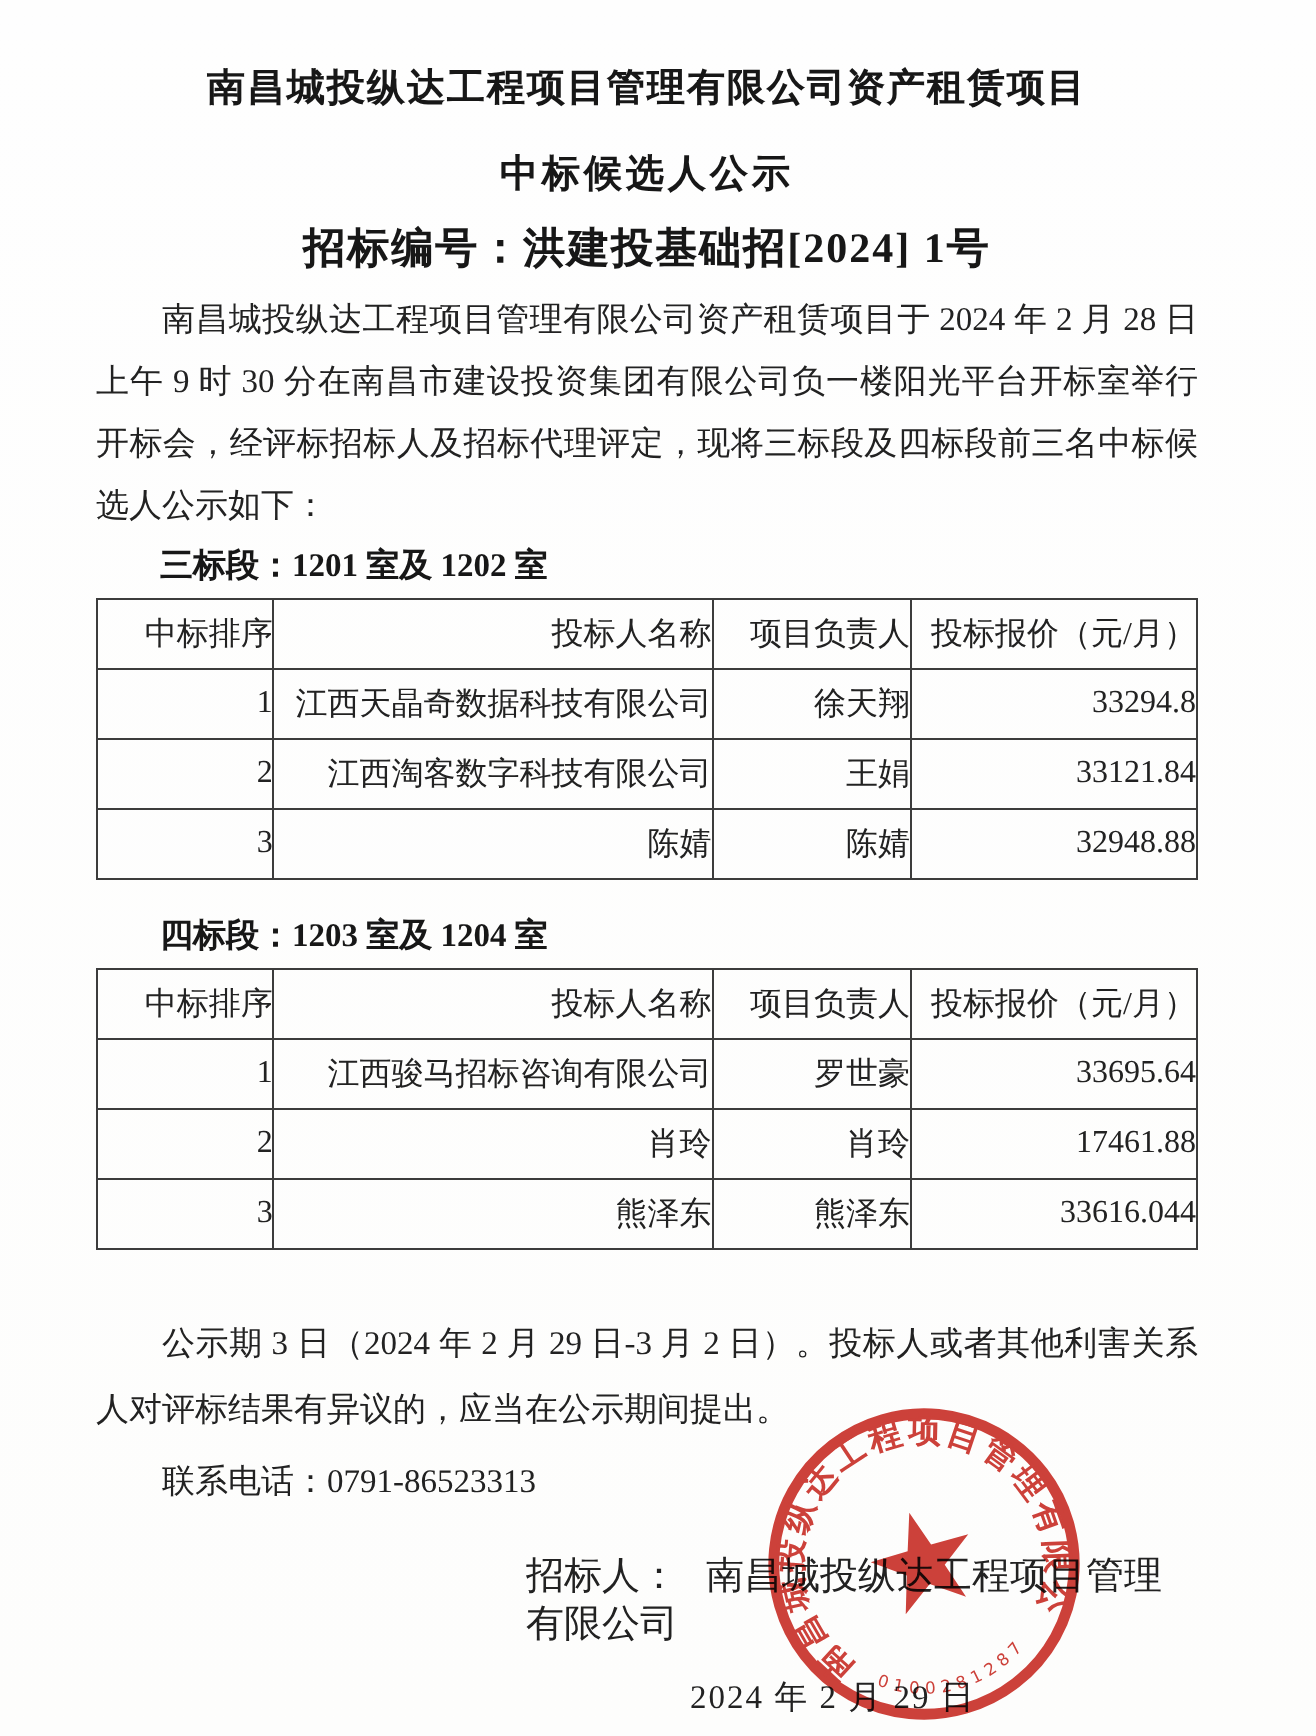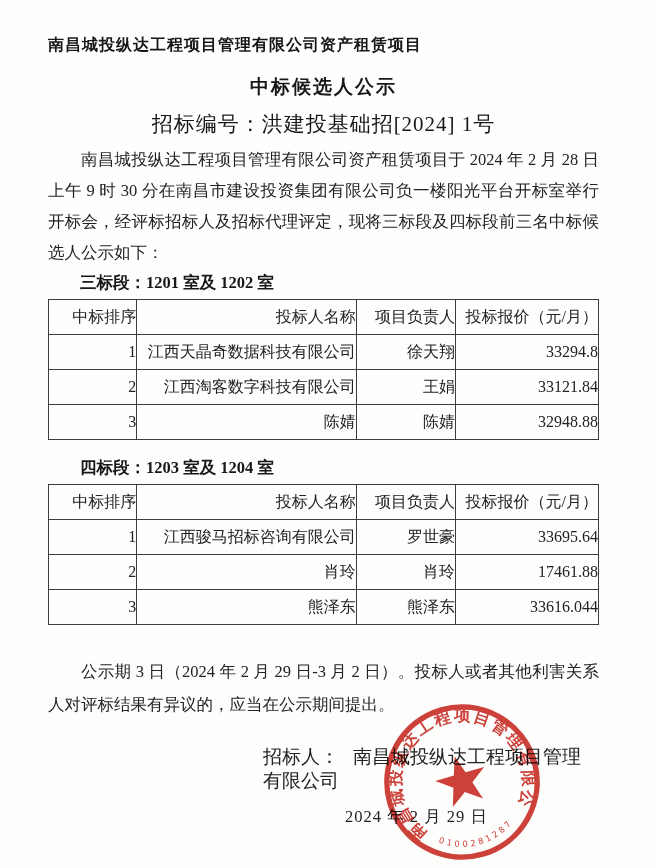--- a/index.html
+++ b/index.html
@@ -7,23 +7,23 @@
     position:relative;
     width:658px;height:868px;
     margin:0 auto;
     background:linear-gradient(180deg,#fefefe 0%,#fdfdfc 100%);
     font-family:"Liberation Serif","DejaVu Serif",serif;
     color:#1e1e1e;
     box-sizing:border-box;
     padding:32px 59px 0 48px;
     overflow:hidden;
   }
-  .t1{font-size:16px;font-weight:bold;line-height:26px;margin:0;letter-spacing:1px;color:#171717;}
+  .t1{font-size:19px;font-weight:bold;text-align:center;line-height:26px;margin:0;letter-spacing:1px;color:#171717;}
   .t2{font-size:19px;font-weight:bold;text-align:center;line-height:26px;margin:17px 0 0 0;letter-spacing:2px;color:#171717;font-family:Liberation Mono, monospace;}
-  .t3{font-size:21px;font-weight:normal;text-align:center;line-height:28px;margin:9px 0 0 0;letter-spacing:1px;color:#171717;}
+  .t3{font-size:21px;font-weight:bold;text-align:center;line-height:28px;margin:9px 0 0 0;letter-spacing:1px;color:#171717;}
   .intro{font-size:16.5px;line-height:31px;text-align:justify;text-indent:2em;margin:6px 0 0 0;color:#222;}
   .sec-heading{font-size:16.5px;font-weight:bold;line-height:22px;margin:4px 0 0 32px;color:#171717;}
   table.bid{
     width:100%;border-collapse:collapse;table-layout:fixed;
     margin-top:5px;font-size:16px;color:#222;
   }
   table.bid th,table.bid td{
     border:1px solid #3c3c3c;
     text-align:right;vertical-align:middle;
     height:34px;padding:0 0;
@@ -119,20 +119,21 @@
             <td>3</td>
             <td>熊泽东</td>
             <td>熊泽东</td>
             <td>33616.044</td>
           </tr>
         </tbody>
       </table>
   </div>
 
   <p class="notice">公示期 3 日（2024 年 2 月 29 日-3 月 2 日）。投标人或者其他利害关系人对评标结果有异议的，应当在公示期间提出。</p>
+  <p class="contact">联系电话：0791-86523313</p>
 
   <div class="bidder-line">
     <span>招标人：</span><span class="gap"></span><span>南昌城投纵达工程项目管理有限公司</span>
   </div>
   <div class="date-line">2024 年 2 月 29 日</div>
 
   <svg class="seal" viewBox="-85 -85 170 170" aria-hidden="true">
     <g transform="rotate(-16)">
       <circle r="76" fill="none" stroke-width="5.5" stroke="#c8261e"></circle>
       <path id="sealArcTop" d="M -47.5 39.9 A 62 62 0 1 1 47.5 39.9" fill="none"></path>

